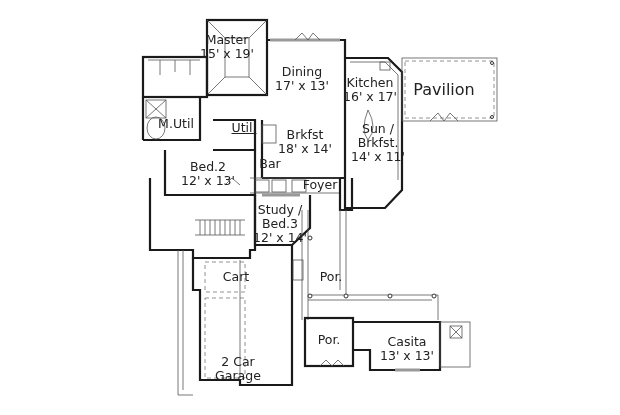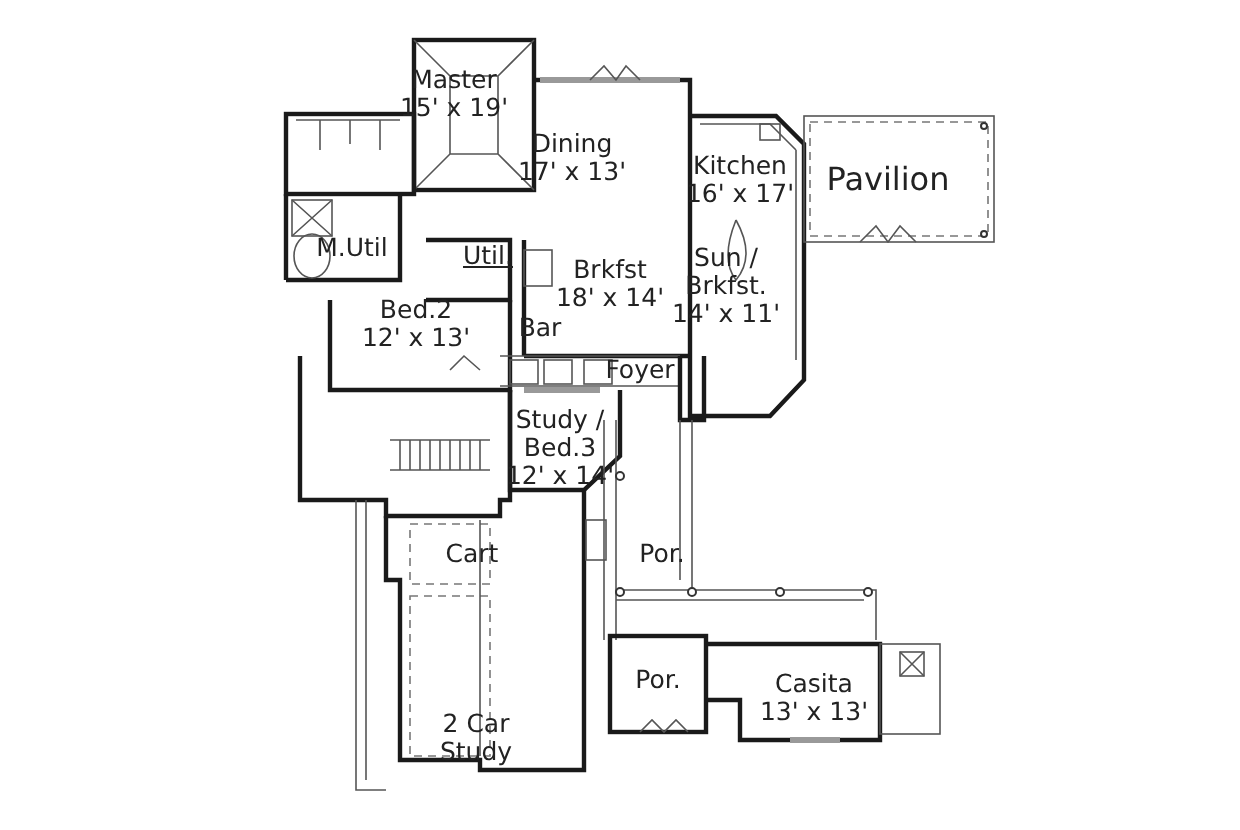--- a/index.html
+++ b/index.html
@@ -83,47 +83,47 @@
   <rect class="thin" x="440" y="322" width="30" height="45"></rect>
   <path class="thin" d="M450 326 L462 338 M462 326 L450 338"></path>
   <rect class="thin" x="450" y="326" width="12" height="12"></rect>
   <path class="grey" d="M395 370 L420 370"></path>
 </svg>
 
 <div class="lbl" style="left:227px;top:33px;">
   <div>Master</div>
   <div>15' x 19'</div>
 </div>
-<div class="lbl" style="left:286px;top:65px;">
+<div class="lbl" style="left:302px;top:65px;">
   <div>Dining</div>
   <div>17' x 13'</div>
 </div>
 <div class="lbl" style="left:370px;top:76px;">
   <div>Kitchen</div>
   <div>16' x 17'</div>
 </div>
 <div class="lbl" style="left:444px;top:83px;font-size:16px;">
   <div>Pavilion</div>
 </div>
 <div class="lbl" style="left:176px;top:117px;">
   <div>M.Util</div>
 </div>
 <div class="lbl" style="left:244px;top:121px;text-decoration:underline;">
   <div>Util.</div>
 </div>
 <div class="lbl" style="left:305px;top:128px;">
   <div>Brkfst</div>
   <div>18' x 14'</div>
 </div>
-<div class="lbl" style="left:363px;top:122px;">
+<div class="lbl" style="left:378px;top:122px;">
   <div>Sun /</div>
   <div>Brkfst.</div>
   <div>14' x 11'</div>
 </div>
-<div class="lbl" style="left:190px;top:148px;padding-left:36px;">
+<div class="lbl" style="left:190px;top:160px;padding-left:36px;">
   <div>Bed.2</div>
   <div>12' x 13'</div>
 </div>
 <div class="lbl" style="left:270px;top:157px;">
   <div>Bar</div>
 </div>
 <div class="lbl" style="left:320px;top:178px;">
   <div>Foyer</div>
 </div>
 <div class="lbl" style="left:280px;top:203px;">
@@ -132,21 +132,21 @@
   <div>12' x 14'</div>
 </div>
 <div class="lbl" style="left:236px;top:270px;">
   <div>Cart</div>
 </div>
 <div class="lbl" style="left:331px;top:270px;">
   <div>Por.</div>
 </div>
 <div class="lbl" style="left:238px;top:338px;margin-top:17px;">
   <div>2 Car</div>
-  <div>Study</div>
+  <div>Garage</div>
 </div>
 <div class="lbl" style="left:329px;top:333px;">
   <div>Por.</div>
 </div>
 <div class="lbl" style="left:407px;top:335px;">
   <div>Casita</div>
   <div>13' x 13'</div>
 </div>
 
 </body></html>

